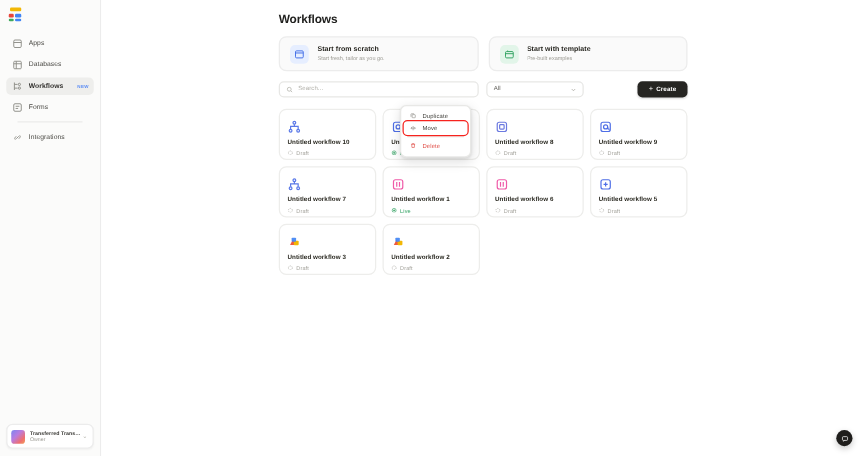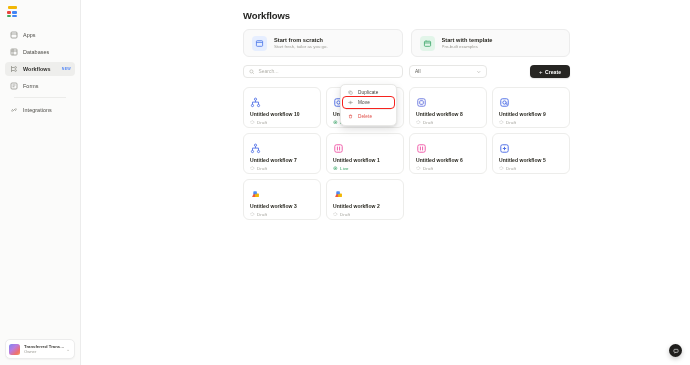--- a/index.html
+++ b/index.html
@@ -3,21 +3,21 @@
 <meta charset="utf-8">
 <style>
   * { box-sizing: border-box; margin: 0; padding: 0; }
   html, body {
     width: 690px; height: 365px;
     font-family: "Liberation Sans", sans-serif;
     background: #ffffff;
     overflow: hidden;
     -webkit-font-smoothing: antialiased;
   }
-  .app { display: flex; width: 690px; height: 365px; position: relative; gap: 20px; }
+  .app { display: flex; width: 690px; height: 365px; position: relative; }
 
   
   .sidebar {
     width: 81px; height: 365px;
     background: #fbfbfa;
     border-right: 1px solid #ececec;
     display: flex; flex-direction: column;
     position: relative;
   }
   .logo-wrap { padding: 6px 0 0 7px; height: 22px; }

